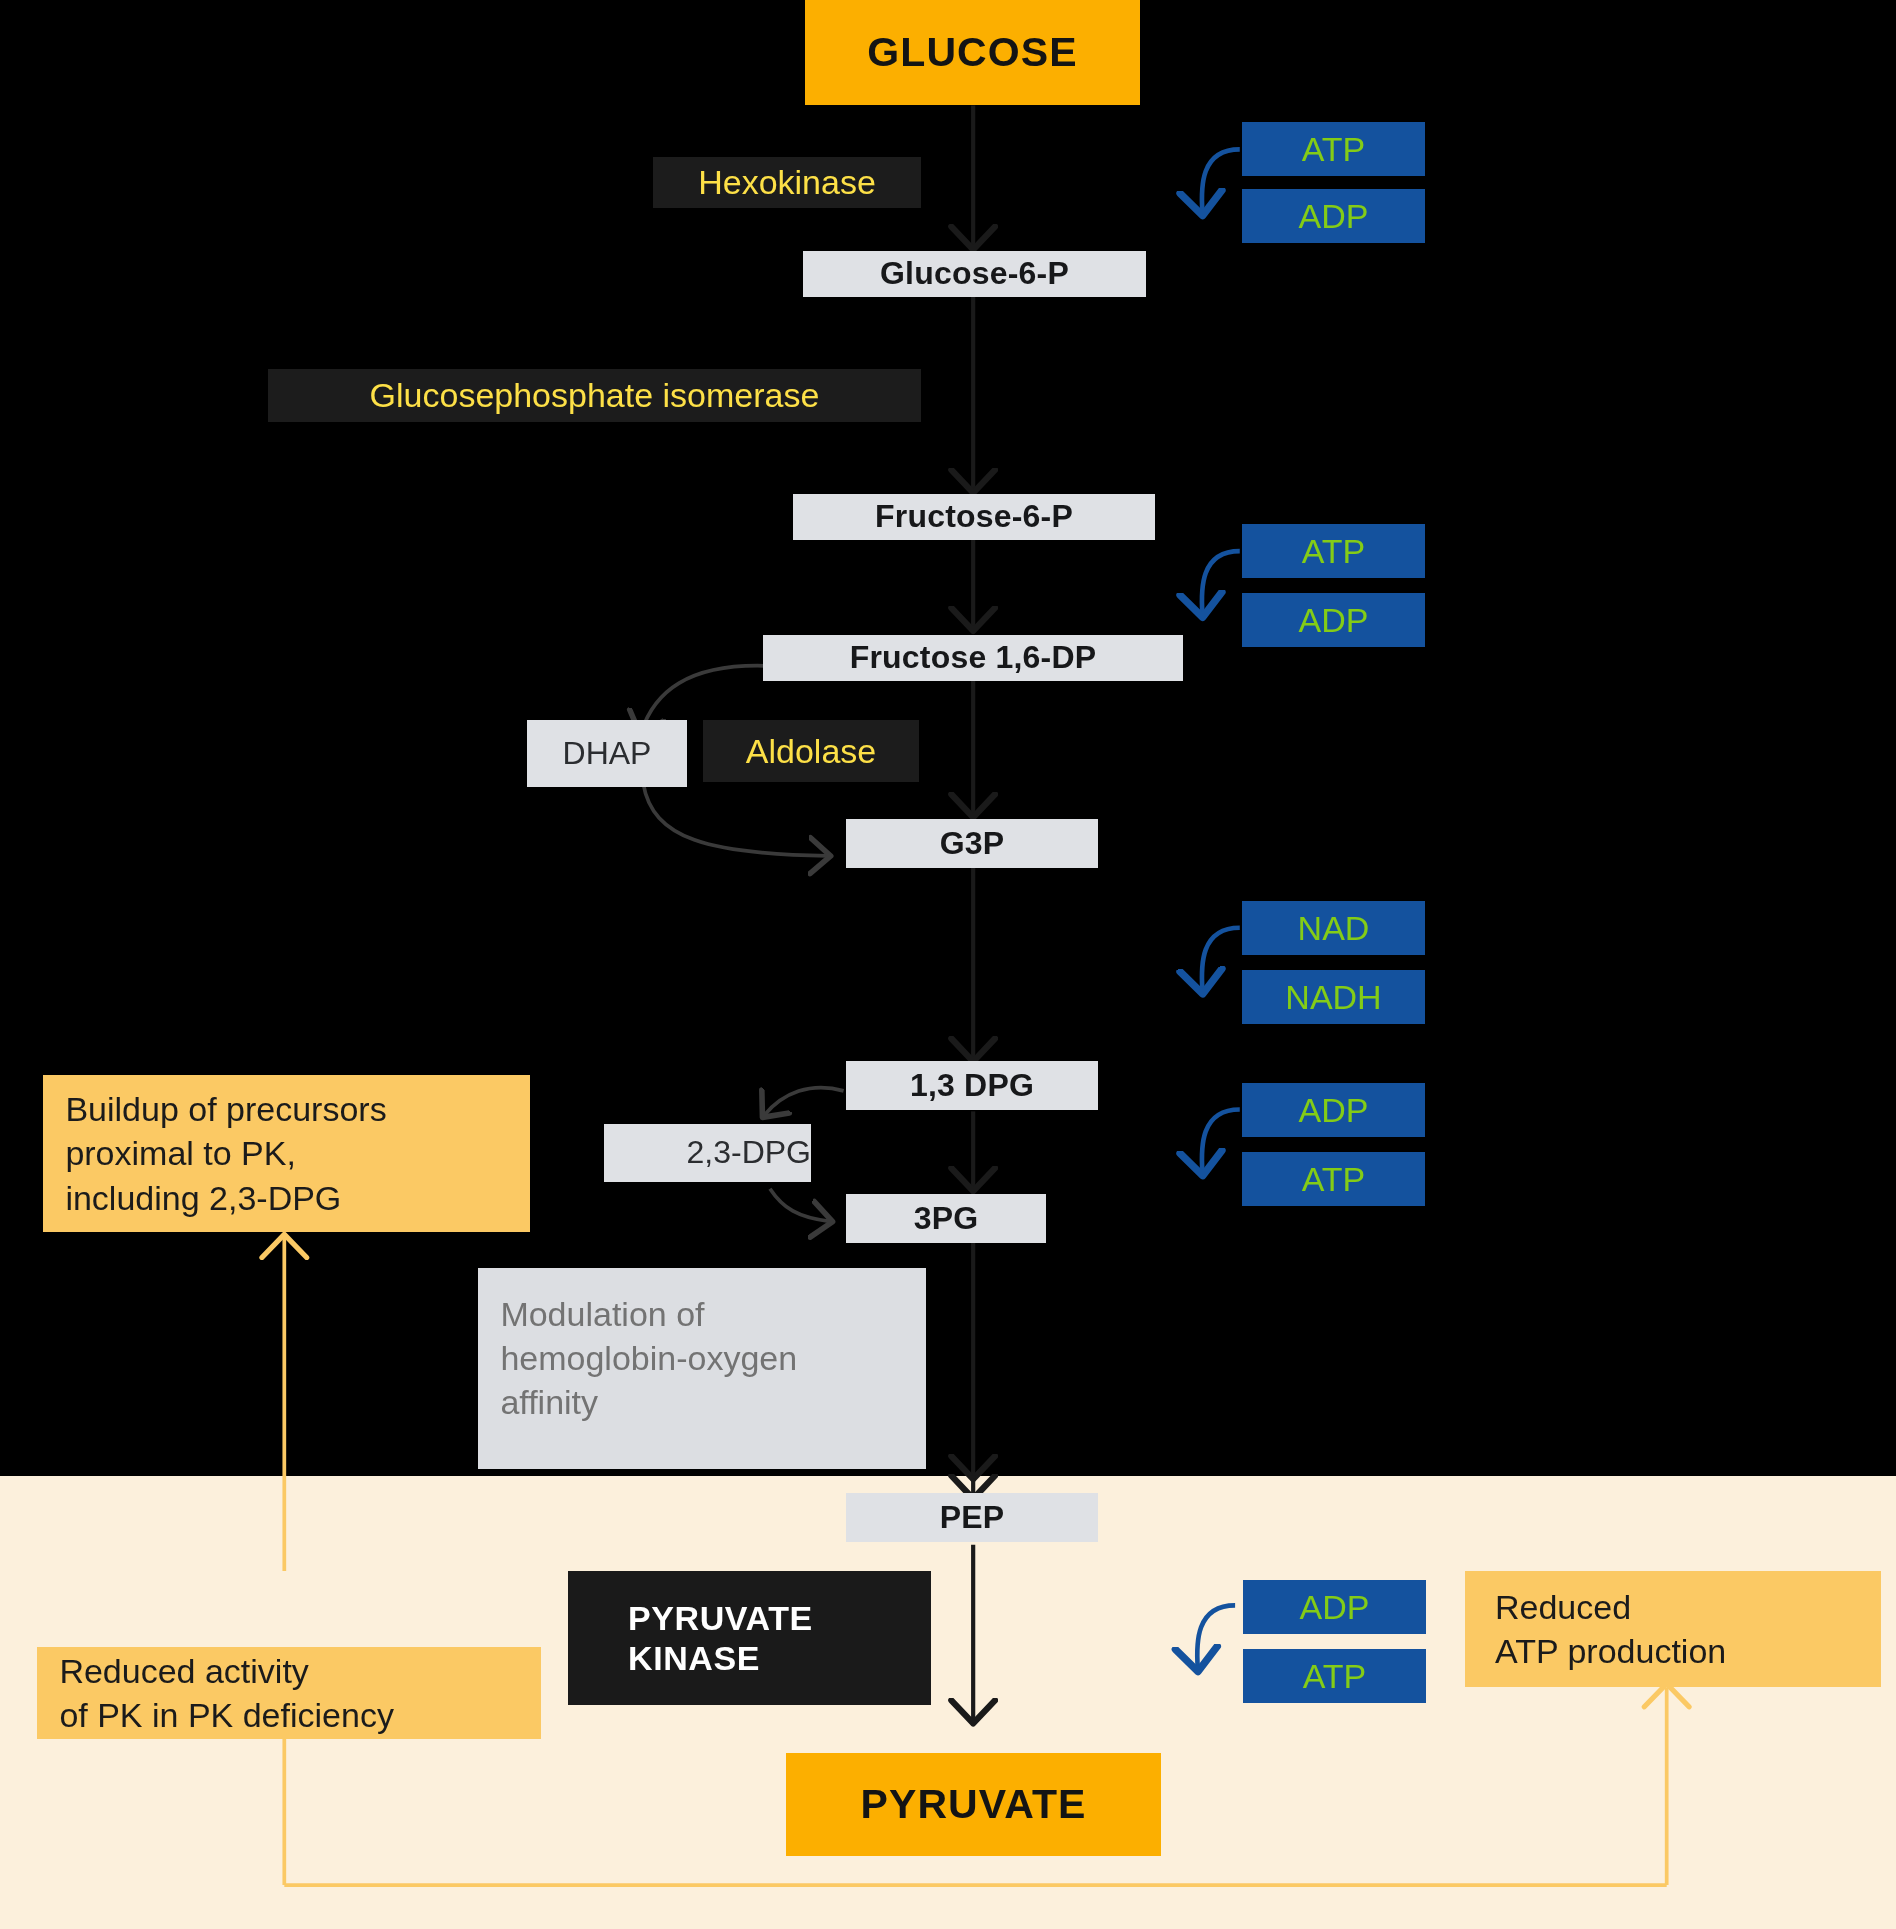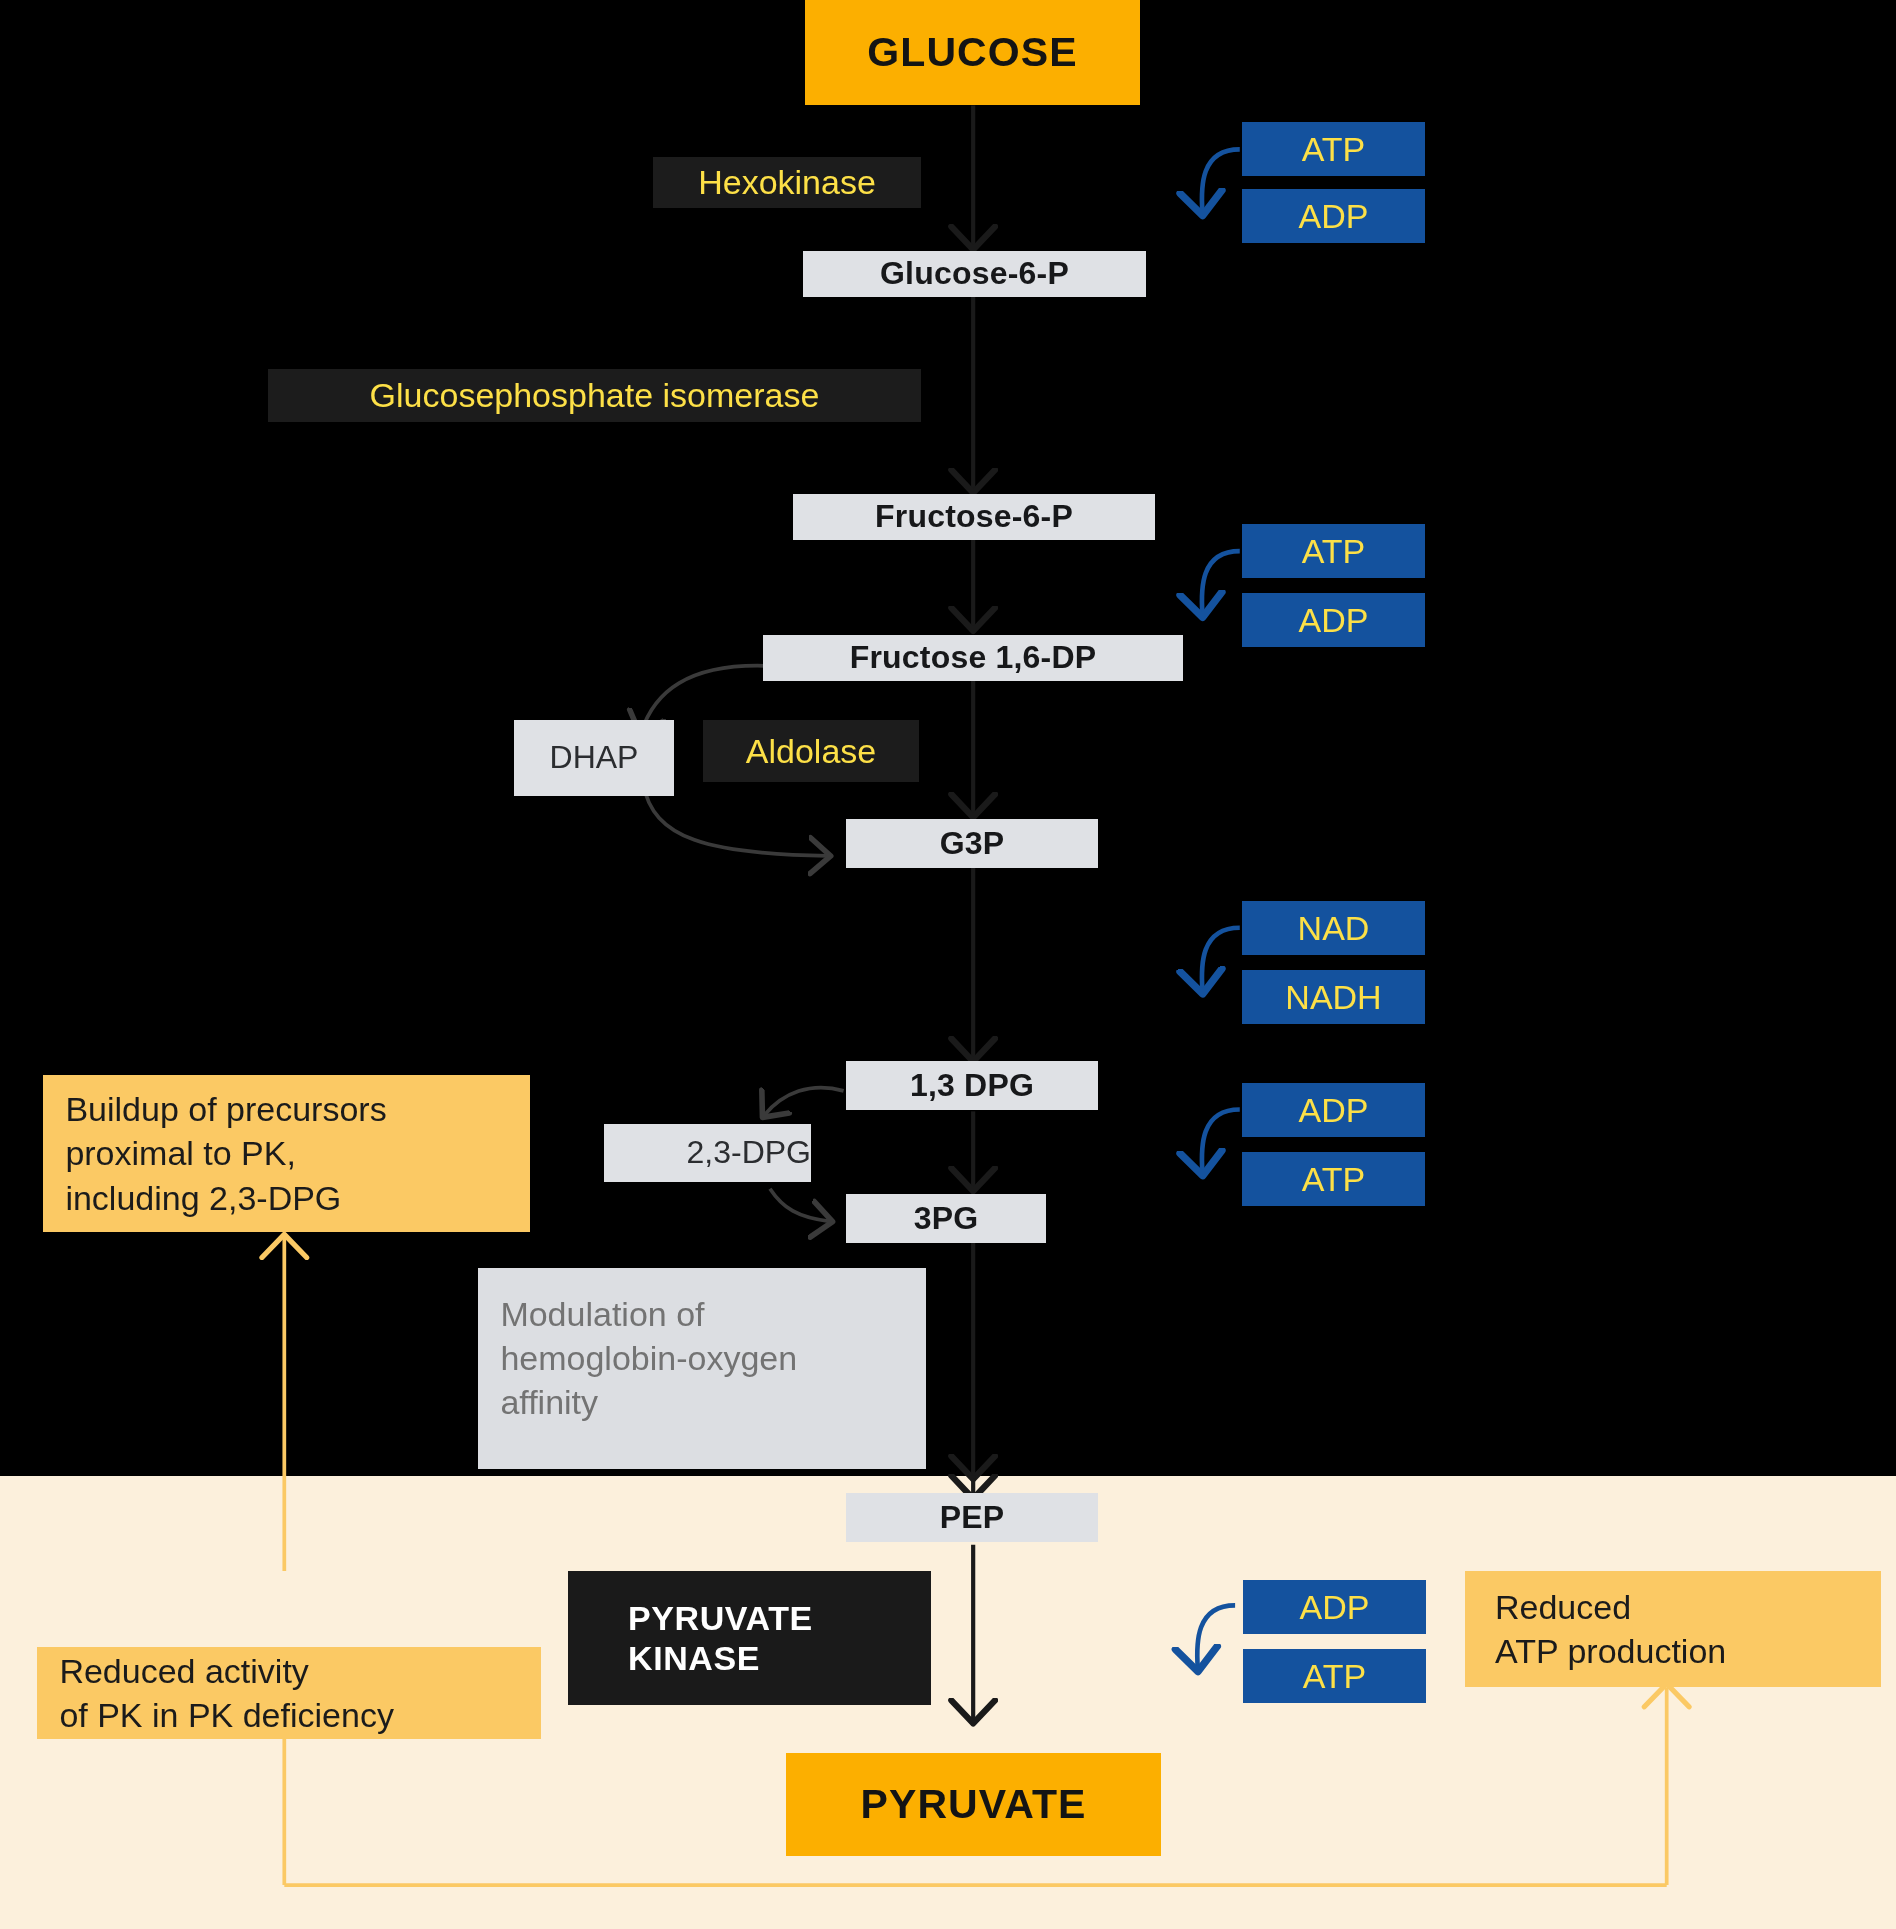--- a/index.html
+++ b/index.html
@@ -81,21 +81,21 @@
     color: #1B1B1B;
     font-weight: normal;
     font-size: 34px;
     justify-content: flex-start;
     padding: 0 22.4px;
     line-height: 1.3;
   }
   
   .cofactor {
     background: #14529E;
-    color: #fde047;
+    color: #84cc16;
     font-weight: normal;
     font-size: 34px;
   }
   
   .infobox {
     background: #DCDEE2;
     color: #737373;
     font-weight: normal;
     font-size: 34px;
     justify-content: flex-start;
@@ -205,21 +205,21 @@
     <span>ATP</span>
   </div>
   <div class="node cofactor" style="left:1242px; top:593px; width:183px; height:54px;">
     <span>ADP</span>
   </div>
 
   <div class="node metab" style="left:763px; top:635px; width:420px; height:46px;">
     <span>Fructose 1,6-DP</span>
   </div>
 
-  <div class="node metab-light" style="left:514px; top:720px; width:160px; height:76px;">
+  <div class="node metab-light" style="left:527px; top:720px; width:160px; height:67px;">
     <span>DHAP</span>
   </div>
 
   <div class="node enzyme" style="left:703px; top:720px; width:216px; height:62px;">
     <span>Aldolase</span>
   </div>
 
   <div class="node metab" style="left:846px; top:819px; width:252px; height:49px;">
     <span>G3P</span>
   </div>

